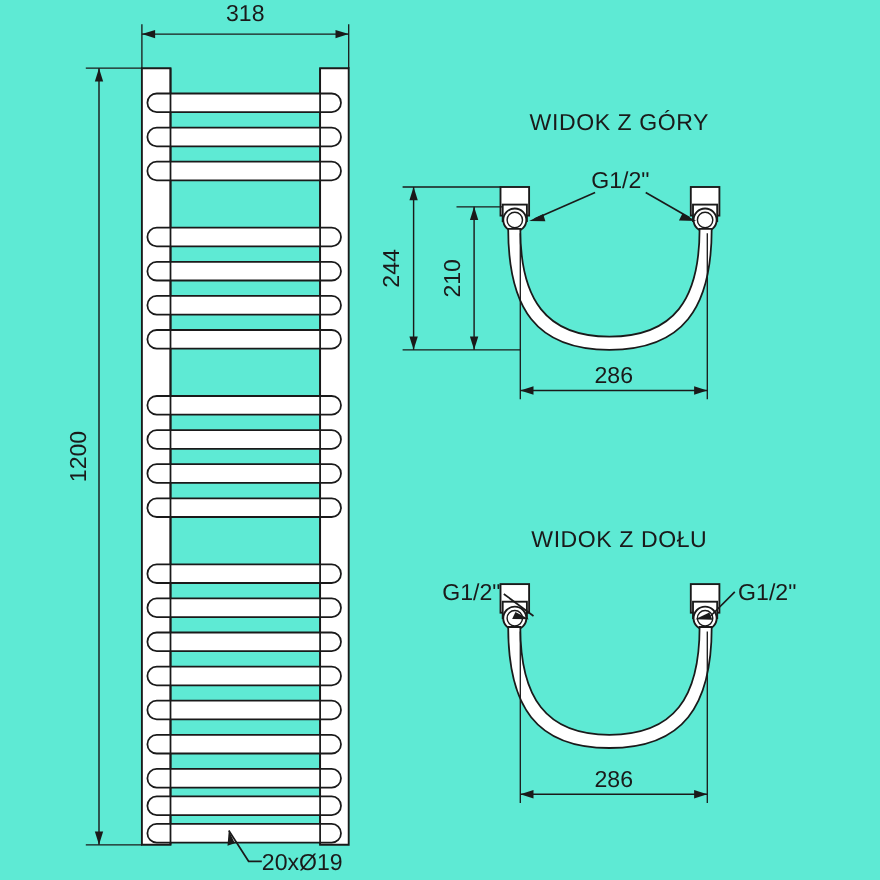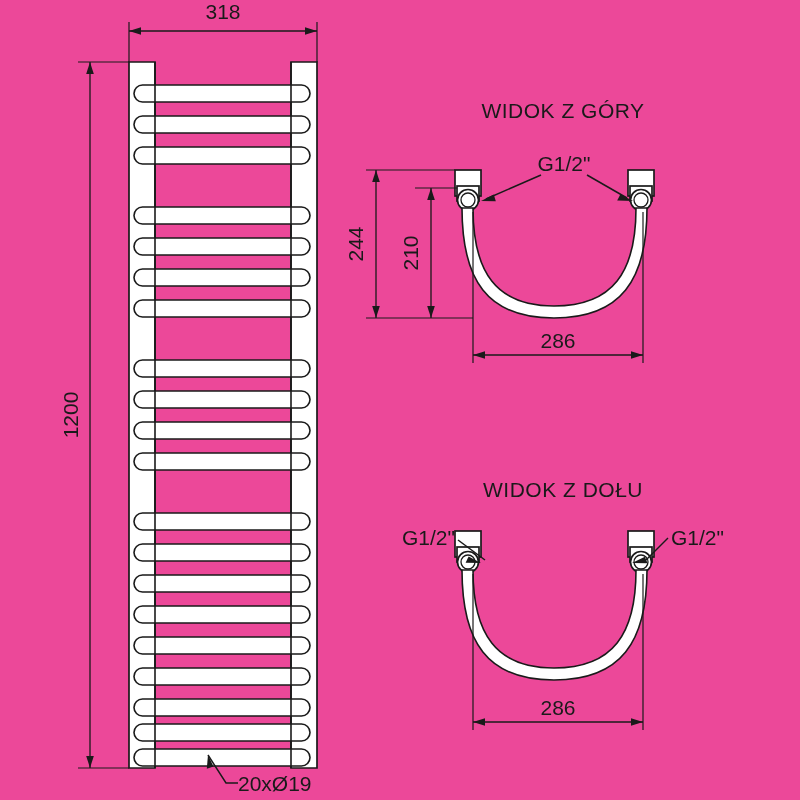--- a/index.html
+++ b/index.html
@@ -10,21 +10,21 @@
   body {
     width: 800px;
     height: 800px;
     font-family: "Liberation Sans", sans-serif;
     overflow: hidden;
   }
   #sheet {
     position: relative;
     width: 800px;
     height: 800px;
-    background: #ec4899;
+    background: #5eead4;
   }
   svg#drawing {
     position: absolute;
     left: 0;
     top: 0;
     width: 800px;
     height: 800px;
     display: block;
   }
   .ln   { stroke: #1a1a1a; stroke-width: 1.6; fill: none; }

